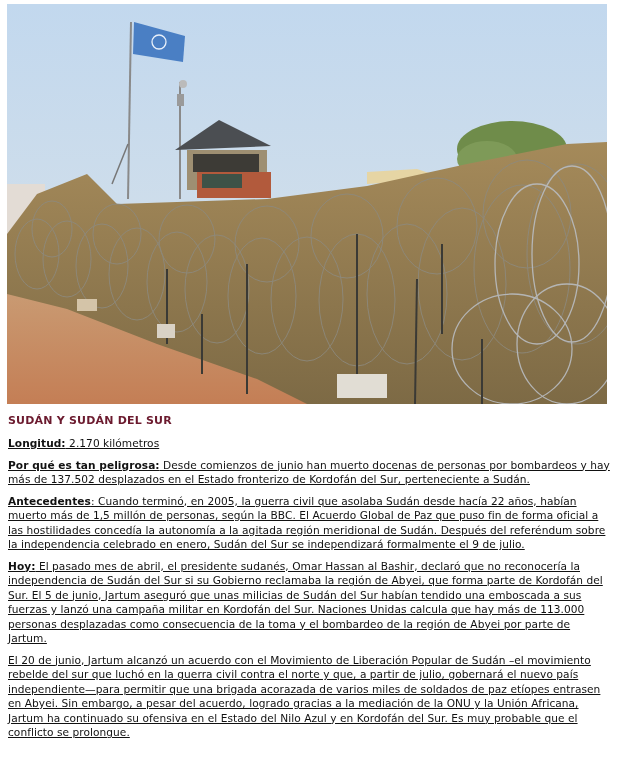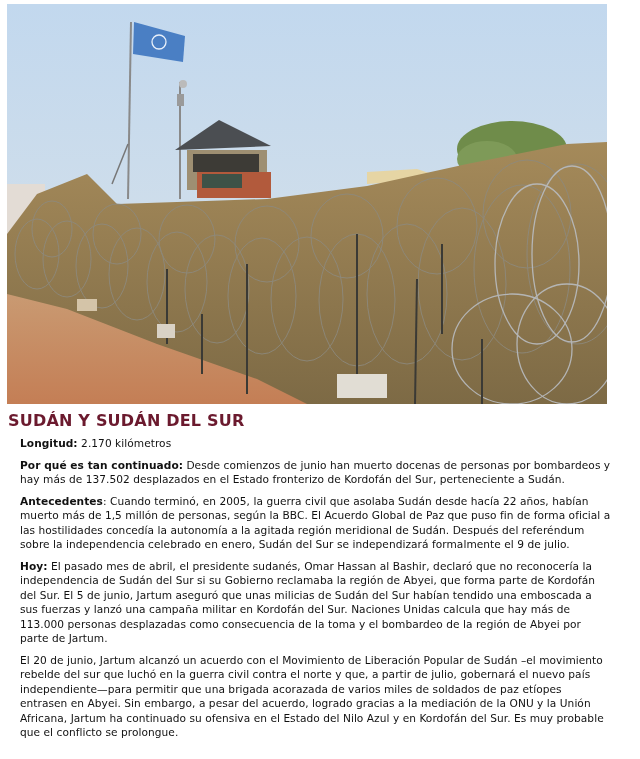--- a/index.html
+++ b/index.html
@@ -27,28 +27,29 @@
     .photo svg { display: block; }
     .content {
       position: absolute;
       left: 8px;
       top: 413px;
       width: 604px;
     }
     .heading {
       color: #6b1a2e;
       font-weight: bold;
-      font-size: 16px;
+      font-size: 11px;
       letter-spacing: 0.2px;
       margin: 0 0 8px 0;
       line-height: 15px;
     }
     p {
-      margin: 0 0 7px 12px;
+      margin: 0 0 7px 0;
       letter-spacing: 0.05px;
+      text-decoration: underline;
     }
     .label { font-weight: bold; }
   </style>
 </head>
 <body>
 
 <div class="photo">
   <svg width="600" height="400" viewBox="0 0 600 400" xmlns="http://www.w3.org/2000/svg">
     <defs>
       <linearGradient id="sky" x1="0" y1="0" x2="0" y2="1">
@@ -139,21 +140,21 @@
 </div>
 
 <div class="content">
   <div class="heading">SUDÁN Y SUDÁN DEL SUR</div>
 
   <p>
     <span class="label">Longitud:</span><span> 2.170 kilómetros</span>
   </p>
 
   <p>
-    <span class="label">Por qué es tan continuado:</span><span> Desde comienzos de junio han muerto docenas de personas por bombardeos y hay más de 137.502 desplazados en el Estado fronterizo de Kordofán del Sur, perteneciente a Sudán.</span>
+    <span class="label">Por qué es tan peligrosa:</span><span> Desde comienzos de junio han muerto docenas de personas por bombardeos y hay más de 137.502 desplazados en el Estado fronterizo de Kordofán del Sur, perteneciente a Sudán.</span>
   </p>
 
   <p>
     <span class="label">Antecedentes</span><span>: Cuando terminó, en 2005, la guerra civil que asolaba Sudán desde hacía 22 años, habían muerto más de 1,5 millón de personas, según la BBC. El Acuerdo Global de Paz que puso fin de forma oficial a las hostilidades concedía la autonomía a la agitada región meridional de Sudán. Después del referéndum sobre la independencia celebrado en enero, Sudán del Sur se independizará formalmente el 9 de julio.</span>
   </p>
 
   <p>
     <span class="label">Hoy:</span><span> El pasado mes de abril, el presidente sudanés, Omar Hassan al Bashir, declaró que no reconocería la independencia de Sudán del Sur si su Gobierno reclamaba la región de Abyei, que forma parte de Kordofán del Sur. El 5 de junio, Jartum aseguró que unas milicias de Sudán del Sur habían tendido una emboscada a sus fuerzas y lanzó una campaña militar en Kordofán del Sur. Naciones Unidas calcula que hay más de 113.000 personas desplazadas como consecuencia de la toma y el bombardeo de la región de Abyei por parte de Jartum.</span>
   </p>
 

